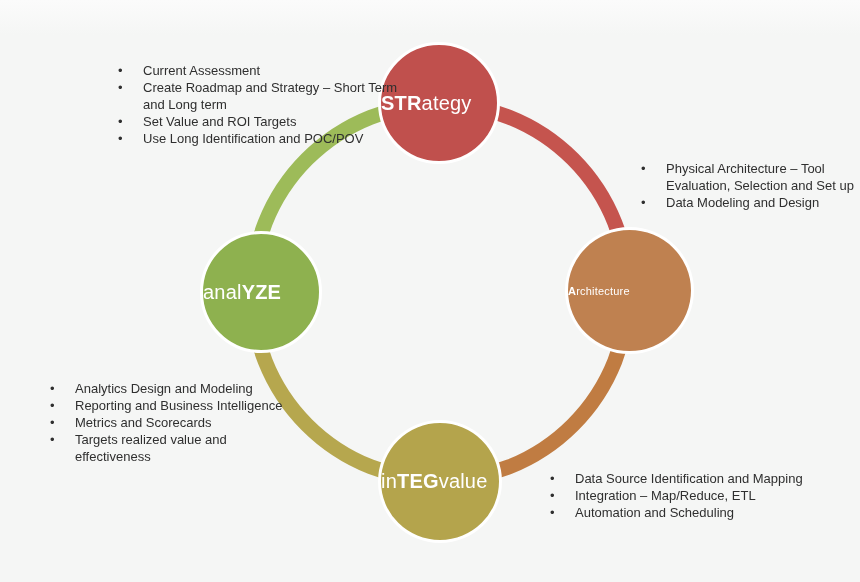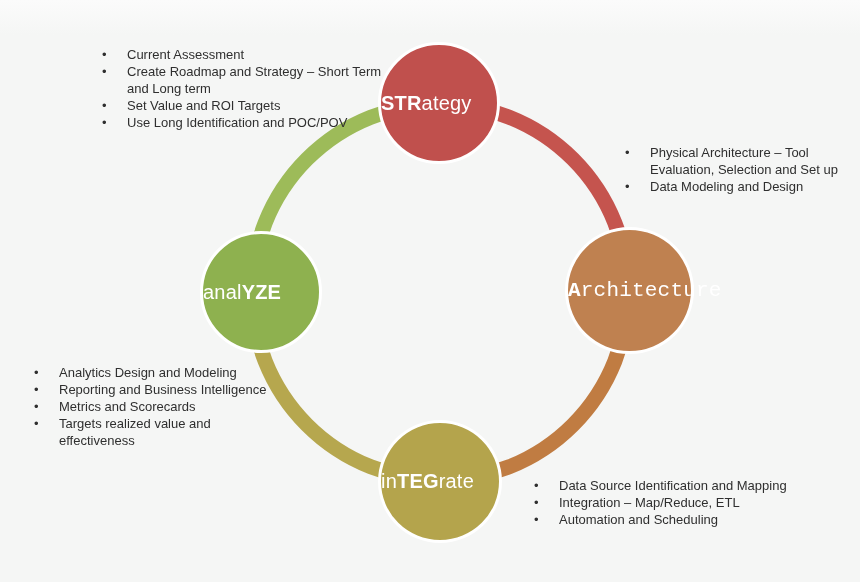--- a/index.html
+++ b/index.html
@@ -11,39 +11,39 @@
   .ring { position:absolute; left:0; top:0; }
   .ring path { fill:none; stroke-width:15; }
 
   .node {
     position:absolute; border-radius:50%; border:3px solid #ffffff;
     box-sizing:border-box; display:flex; align-items:center; justify-content:flex-start;
     color:#ffffff; font-weight:400; letter-spacing:0.2px;
   }
   .node .seg-bold { font-weight:700; }
   .node-strategy     { left:378px; top:42px;  width:122px; height:122px; background:#c0504d; font-size:20px; }
-  .node-architecture { left:565px; top:227px; width:129px; height:127px; background:#bf8150; font-size:21px;font-family:Liberation Mono, monospace; }
+  .node-architecture { left:565px; top:227px; width:129px; height:127px; background:#bf8150; font-size:11px; }
   .node-integrate    { left:378px; top:420px; width:124px; height:123px; background:#b4a44c; font-size:20px; }
   .node-analyze      { left:200px; top:231px; width:122px; height:122px; background:#8eb14f; font-size:20px; }
   .node-center       { left:351px; top:216px; width:179px; height:179px; background:#e36c0a; }
   .center-text {
     text-align:center; font-weight:700; font-size:19px; line-height:30px;
     transform:translateY(-13px);
   }
   .center-text sup { font-size:0.55em; font-weight:700; }
 
   .notes {
-    position:absolute; margin:0; padding:0; list-style:none;
+    position:absolute; margin:16px; padding:0; list-style:none;
     color:#2f2f2f; font-size:13px; line-height:17px; width:max-content;
   }
   .notes li { position:relative; padding-left:27px; white-space:pre-line; }
   .notes li::before { content:"\2022"; position:absolute; left:2px; top:0; }
   #notes-strategy     { left:100px; top:46px;  }
   #notes-architecture { left:623px; top:144px; }
-  #notes-integrate    { left:532px; top:477px; }
+  #notes-integrate    { left:532px; top:454px; }
   #notes-analyze      { left:32px;  top:364px; }
 </style>
 </head>
 <body>
 
 <div class="stage">
 
   <svg class="ring" width="860" height="582" viewBox="0 0 860 582">
     <path d="M 252 292 A 188 188 0 0 1 440 104" stroke="#9dbb59"></path>
     <path d="M 440 104 A 188 188 0 0 1 628 292" stroke="#c5544e"></path>
@@ -54,21 +54,21 @@
 
   <div class="node node-strategy">
     <span><span class="seg-pre"></span><span class="seg-bold">STR</span><span class="seg-post">ategy</span></span>
   </div>
 
   <div class="node node-architecture">
     <span><span class="seg-pre"></span><span class="seg-bold">A</span><span class="seg-post">rchitecture</span></span>
   </div>
 
   <div class="node node-integrate">
-    <span><span class="seg-pre">in</span><span class="seg-bold">TEG</span><span class="seg-post">rate</span></span>
+    <span><span class="seg-pre">in</span><span class="seg-bold">TEG</span><span class="seg-post">value</span></span>
   </div>
 
   <div class="node node-analyze">
     <span><span class="seg-pre">anal</span><span class="seg-bold">YZE</span><span class="seg-post"></span></span>
   </div>
 
   <ul class="notes" id="notes-strategy">
     <li>Current Assessment</li>
     <li>Create Roadmap and Strategy – Short Term
 and Long term</li>

